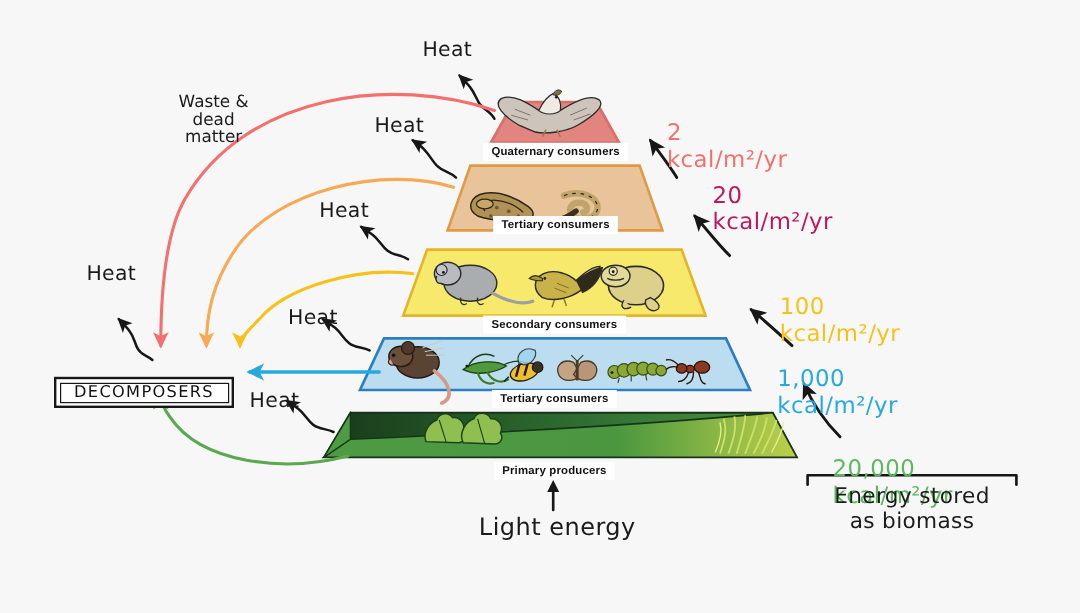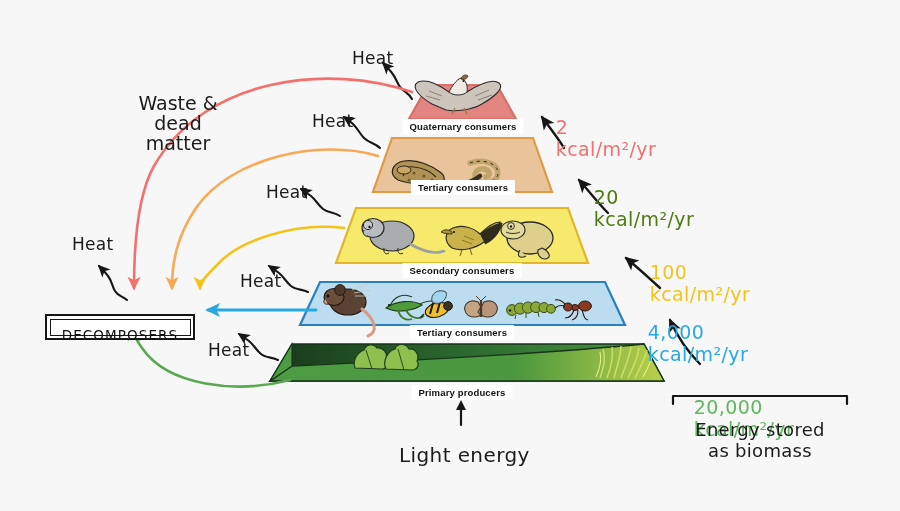--- a/index.html
+++ b/index.html
@@ -20,21 +20,20 @@
   }
   svg.layer {
     position: absolute;
     left: 0; top: 0;
     width: 900px; height: 511px;
     overflow: visible;
   }
   .hand {
     font-family: "DejaVu Sans", sans-serif;
     font-weight: 400;
-    margin-top: 16px;
   }
   
   .tier-label {
     position: absolute;
     background: #ffffff;
     color: #111111;
     font-family: "Liberation Sans", sans-serif;
     font-weight: bold;
     font-size: 9.5px;
     letter-spacing: .15px;
@@ -57,21 +56,21 @@
     z-index: 7;
     font-size: 19px;
     letter-spacing: .4px;
   }
   .heat {
     font-size: 17px;
     letter-spacing: .3px;
     color: #1b1b1b;
   }
   .waste {
-    font-size: 19px;
+    font-size: 14px;
     color: #1b1b1b;
     text-align: center;
     line-height: 1.05;
   }
   .lightenergy {
     font-size: 20px;
     color: #1b1b1b;
     letter-spacing: .4px;
   }
   .biomass {
@@ -382,32 +381,32 @@
   <div class="tier-label" style="left:463px; top:180px;">Tertiary consumers</div>
   <div class="tier-label" style="left:462px; top:263px;">Secondary consumers</div>
   <div class="tier-label" style="left:462px; top:325px;">Tertiary consumers</div>
   <div class="tier-label" style="left:462px; top:385px;">Primary producers</div>
 
   <div class="kcal hand" style="left:530px; top:78px; color:#f2706e;">
     <span>2</span>
     <span>kcal/m²/yr</span>
   </div>
 
-  <div class="kcal hand" style="left:568px; top:148px; color:#4d7c0f;">
+  <div class="kcal hand" style="left:568px; top:130px; color:#be185d;">
     <span>20</span>
     <span>kcal/m²/yr</span>
   </div>
 
   <div class="kcal hand" style="left:624px; top:223px; color:#f5c21b;">
     <span>100</span>
     <span>kcal/m²/yr</span>
   </div>
 
   <div class="kcal hand" style="left:622px; top:283px; color:#27a8e0;">
-    <span>4,000</span>
+    <span>1,000</span>
     <span>kcal/m²/yr</span>
   </div>
 
   <div class="kcal hand" style="left:668px; top:358px; color:#5cb85c;">
     <span>20,000</span>
     <span>kcal/m²/yr</span>
   </div>
 
   <div class="note hand heat" style="left:352px; top:33px;">Heat</div>
   <div class="note hand heat" style="left:312px; top:96px;">Heat</div>

